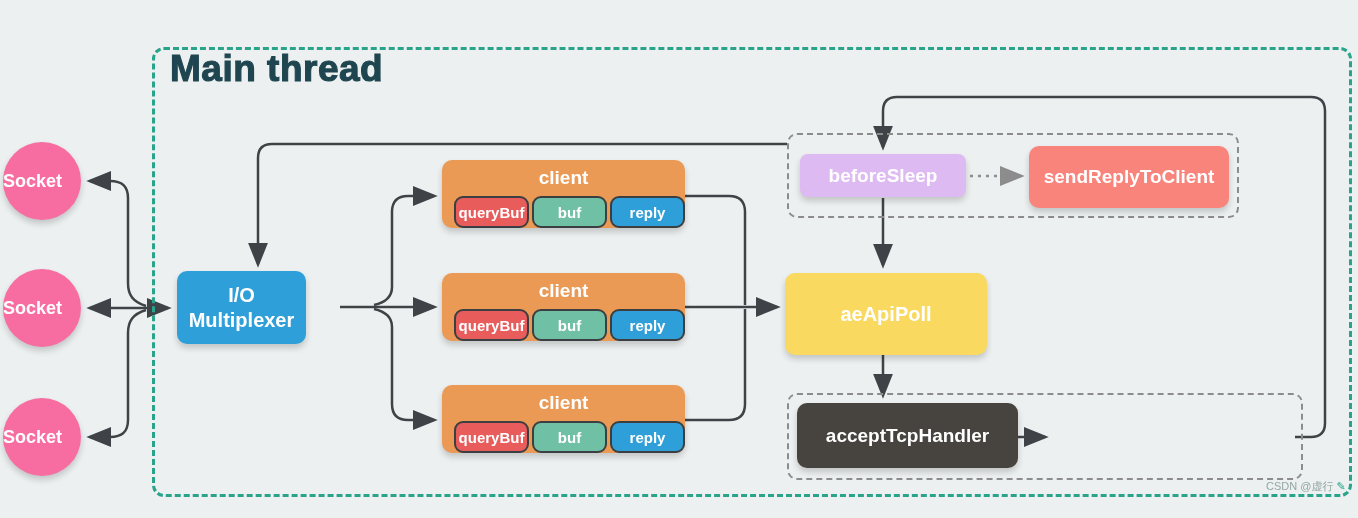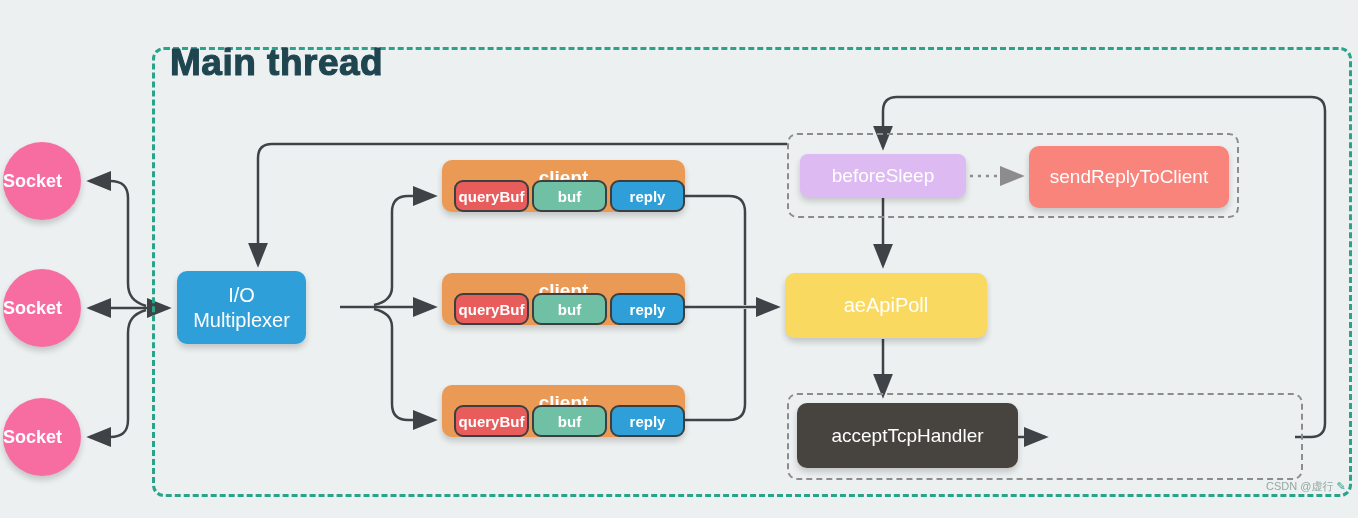--- a/index.html
+++ b/index.html
@@ -17,62 +17,62 @@
   .arrhead{fill:var(--arrow,#3f4347);}
   .arrhead-gray{fill:var(--dashed-group,#8c8c8c);}
 
   
   .main-frame{
     position:absolute;left:152px;top:47px;width:1200px;height:450px;
     border:3px dashed var(--main-border,#2aa38b);border-radius:12px;
     box-sizing:border-box;
   }
   .main-title{
-    position:absolute;left:170px;top:42px;
+    position:absolute;left:170px;top:48px;
     font-size:37px;font-weight:700;letter-spacing:.5px;
     color:var(--title,#1f4650);
     -webkit-text-stroke:1.1px currentColor;
   }
 
   
   .socket{
     position:absolute;left:3px;width:78px;height:78px;border-radius:50%;
     background:var(--socket,#f86da1);
     display:flex;align-items:center;justify-content:flex-start;
     color:#fff;font-size:18px;font-weight:700;
     box-shadow:0 4px 6px rgba(0,0,0,.18);
   }
 
   .node{
     position:absolute;display:flex;align-items:center;justify-content:center;
-    color:#fff;font-weight:400;box-sizing:border-box;text-align:center;
+    color:#fff;font-weight:700;box-sizing:border-box;text-align:center;
     box-shadow:0 4px 6px rgba(0,0,0,.18);
   }
   .multiplexer{left:177px;top:271px;width:129px;height:73px;border-radius:10px;
     background:var(--multiplexer,#2e9fd8);font-size:20px;line-height:1.25;}
-  .aeapipoll{left:785px;top:273px;width:202px;height:65px;border-radius:10px;
+  .aeapipoll{left:785px;top:273px;width:202px;height:82px;border-radius:10px;
     background:var(--ae-api-poll,#f9d960);font-size:20px;}
   .beforesleep{left:800px;top:154px;width:166px;height:43px;border-radius:8px;
     background:var(--before-sleep,#ddbbf2);font-size:19px;}
   .sendreply{left:1029px;top:146px;width:200px;height:62px;border-radius:10px;
     background:var(--send-reply,#f8847c);font-size:19px;}
   .accepttcp{left:797px;top:403px;width:221px;height:65px;border-radius:10px;
     background:var(--accept-tcp,#47443f);font-size:19px;}
   .readquery{left:1053px;top:405px;width:242px;height:62px;border-radius:10px;
     background:var(--read-query,#69c2ac);font-size:20px;}
 
   
   .dash-group{position:absolute;border:2px dashed var(--dashed-group,#8c8c8c);
     border-radius:10px;box-sizing:border-box;}
   .group-sleep{left:787px;top:133px;width:452px;height:85px;}
   .group-accept{left:787px;top:393px;width:516px;height:87px;}
 
   
   .client-group{
-    position:absolute;left:442px;width:243px;height:52px;border-radius:10px;
+    position:absolute;left:442px;width:243px;height:68px;border-radius:10px;
     background:var(--client-header,#eb9a55);
     box-shadow:0 4px 6px rgba(0,0,0,.18);box-sizing:border-box;
   }
   .client-title{
     height:36px;display:flex;align-items:center;justify-content:center;
     color:#fff;font-size:19px;font-weight:700;
   }
   .client-fields{
     position:absolute;left:0;right:0;bottom:0;height:32px;
     display:flex;gap:3px;

